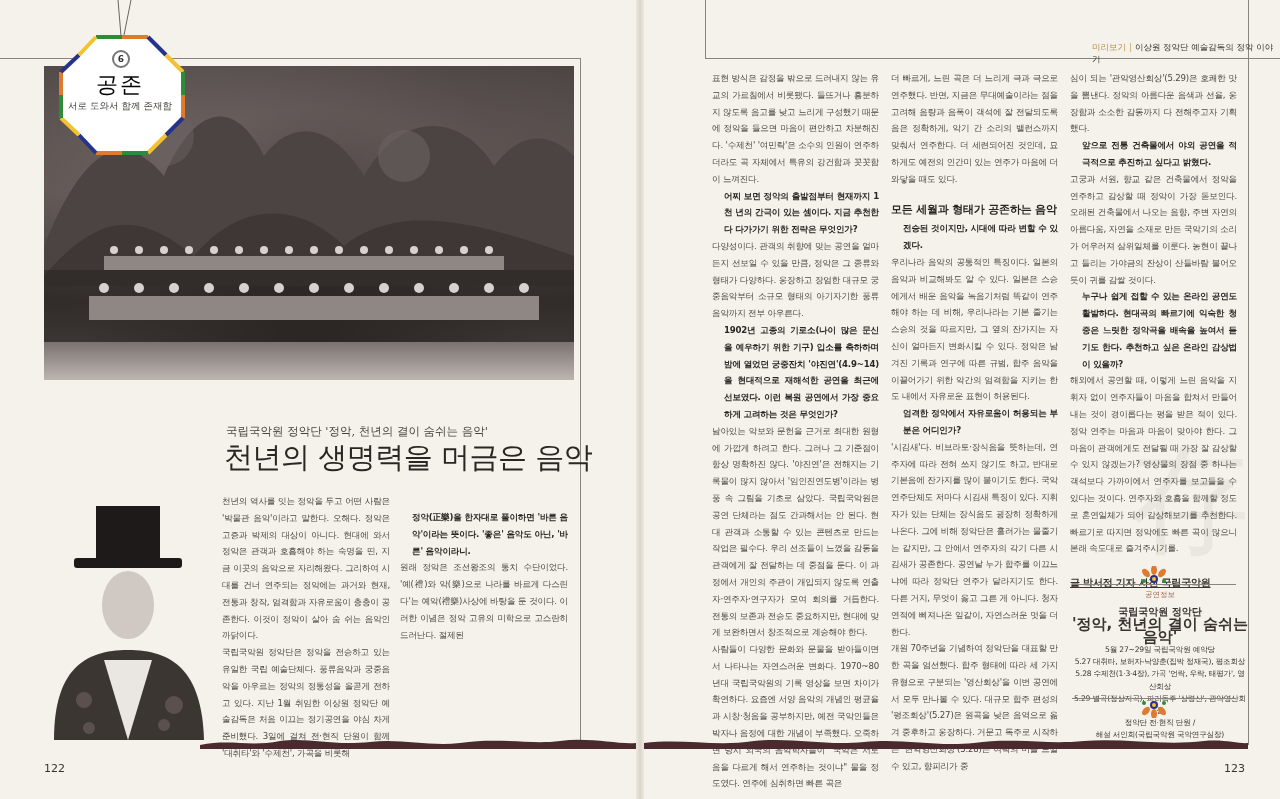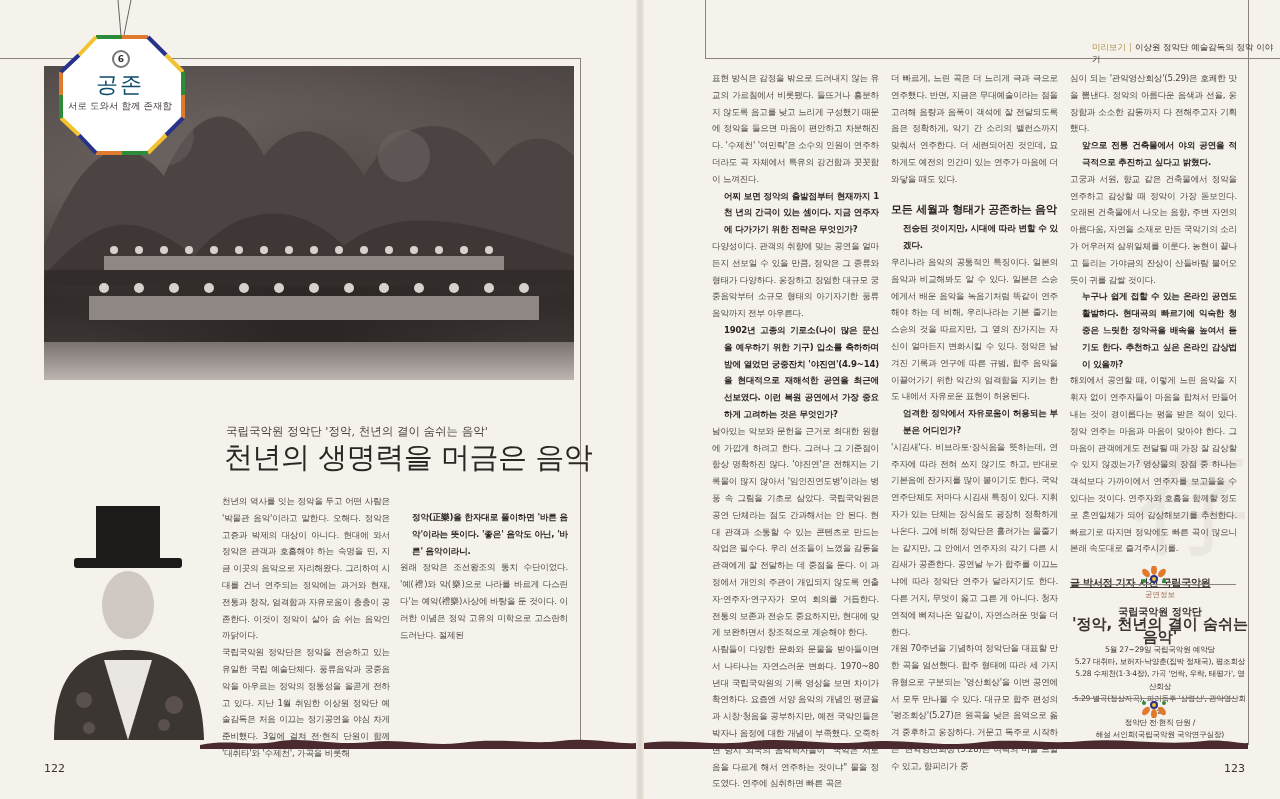--- a/index.html
+++ b/index.html
@@ -22,21 +22,21 @@
             linear-gradient(180deg,#4a4341 0%, #5b5350 40%, #3a3432 75%, #6a625f 100%);
           overflow:hidden; }
   .hero .mountains { position:absolute; left:0; top:20px; width:100%; height:200px; }
   .hero .stage { position:absolute; left:0; bottom:30px; width:100%; height:120px; }
   .hero .floor { position:absolute; left:0; bottom:0; width:100%; height:38px;
                  background:linear-gradient(180deg,#7a726f,#bcb5b1); }
   .badge-num { position:absolute; left:112px; top:50px; width:14px; height:14px; border:2px solid #777;
                border-radius:50%; background:#fff; font-size:9px; font-weight:bold; text-align:center;
                line-height:14px; color:#333; z-index:3; }
   .badge-title { position:absolute; left:60px; top:70px; width:120px; text-align:center;
-                 font-family:"DejaVu Serif", serif; font-size:22px; color:#0c4a6e; z-index:3; letter-spacing:2px; }
+                 font-family:"DejaVu Serif", serif; font-size:22px; color:#000000; z-index:3; letter-spacing:2px; }
   .badge-sub { position:absolute; left:56px; top:100px; width:128px; text-align:center;
                font-family:"DejaVu Serif", serif; font-size:9.5px; color:#4a4340; z-index:3; }
 
   
   .kicker { position:absolute; left:226px; top:424px; font-family:"DejaVu Serif", serif; font-size:11.5px; color:#4a4340; }
   .headline { position:absolute; left:224px; top:438px; font-size:29px; font-weight:300; color:#2a2624; letter-spacing:-0.5px; }
 
   
   .portrait { position:absolute; left:44px; top:500px; width:168px; height:240px; }
 
@@ -184,21 +184,21 @@
 </div>
 
 <div class="runhead">
   <span class="tag">미리보기</span><span class="bar">|</span><span>이상원 정악단 예술감독의 정악 이야기</span>
 </div>
 
 <div class="watermark">存</div>
 
 <div class="col" style="left:712px; top:70px; width:167px;">
   <p>표현 방식은 감정을 밖으로 드러내지 않는 유교의 가르침에서 비롯됐다. 들뜨거나 흥분하지 않도록 음고를 낮고 느리게 구성했기 때문에 정악을 들으면 마음이 편안하고 차분해진다. '수제천' '여민락'은 소수의 인원이 연주하더라도 곡 자체에서 특유의 강건함과 꼿꼿함이 느껴진다.</p>
-  <p class="q">어찌 보면 정악의 출발점부터 현재까지 1천 년의 간극이 있는 셈이다. 지금 연주자에 다가가기 위한 전략은 무엇인가?</p>
+  <p class="q">어찌 보면 정악의 출발점부터 현재까지 1천 년의 간극이 있는 셈이다. 지금 추천한다 다가가기 위한 전략은 무엇인가?</p>
   <p>다양성이다. 관객의 취향에 맞는 공연을 얼마든지 선보일 수 있을 만큼, 정악은 그 종류와 형태가 다양하다. 웅장하고 장엄한 대규모 궁중음악부터 소규모 형태의 아기자기한 풍류음악까지 전부 아우른다.</p>
   <p class="q">1902년 고종의 기로소(나이 많은 문신을 예우하기 위한 기구) 입소를 축하하며 밤에 열었던 궁중잔치 '야진연'(4.9~14)을 현대적으로 재해석한 공연을 최근에 선보였다. 이런 복원 공연에서 가장 중요하게 고려하는 것은 무엇인가?</p>
   <p>남아있는 악보와 문헌을 근거로 최대한 원형에 가깝게 하려고 한다. 그러나 그 기준점이 항상 명확하진 않다. '야진연'은 전해지는 기록물이 많지 않아서 '임인진연도병'이라는 병풍 속 그림을 기초로 삼았다. 국립국악원은 공연 단체라는 점도 간과해서는 안 된다. 현대 관객과 소통할 수 있는 콘텐츠로 만드는 작업은 필수다. 우리 선조들이 느꼈을 감동을 관객에게 잘 전달하는 데 중점을 둔다. 이 과정에서 개인의 주관이 개입되지 않도록 연출자·연주자·연구자가 모여 회의를 거듭한다. 전통의 보존과 전승도 중요하지만, 현대에 맞게 보완하면서 창조적으로 계승해야 한다.</p>
   <p>사람들이 다양한 문화와 문물을 받아들이면서 나타나는 자연스러운 변화다. 1970~80년대 국립국악원의 기록 영상을 보면 차이가 확연하다. 요즘엔 서양 음악의 개념인 평균율과 시창·청음을 공부하지만, 예전 국악인들은 박자나 음정에 대한 개념이 부족했다. 오죽하면 당시 외국의 음악학자들이 "국악은 서로 음을 다르게 해서 연주하는 것이냐" 물을 정도였다. 연주에 심취하면 빠른 곡은</p>
 </div>
 
 <div class="col" style="left:891px; top:70px; width:167px;">
   <p>더 빠르게, 느린 곡은 더 느리게 극과 극으로 연주했다. 반면, 지금은 무대예술이라는 점을 고려해 음량과 음폭이 객석에 잘 전달되도록 음은 정확하게, 악기 간 소리의 밸런스까지 맞춰서 연주한다. 더 세련되어진 것인데, 묘하게도 예전의 인간미 있는 연주가 마음에 더 와닿을 때도 있다.</p>
   <p class="sec">모든 세월과 형태가 공존하는 음악</p>
   <p class="q">전승된 것이지만, 시대에 따라 변할 수 있겠다.</p>

